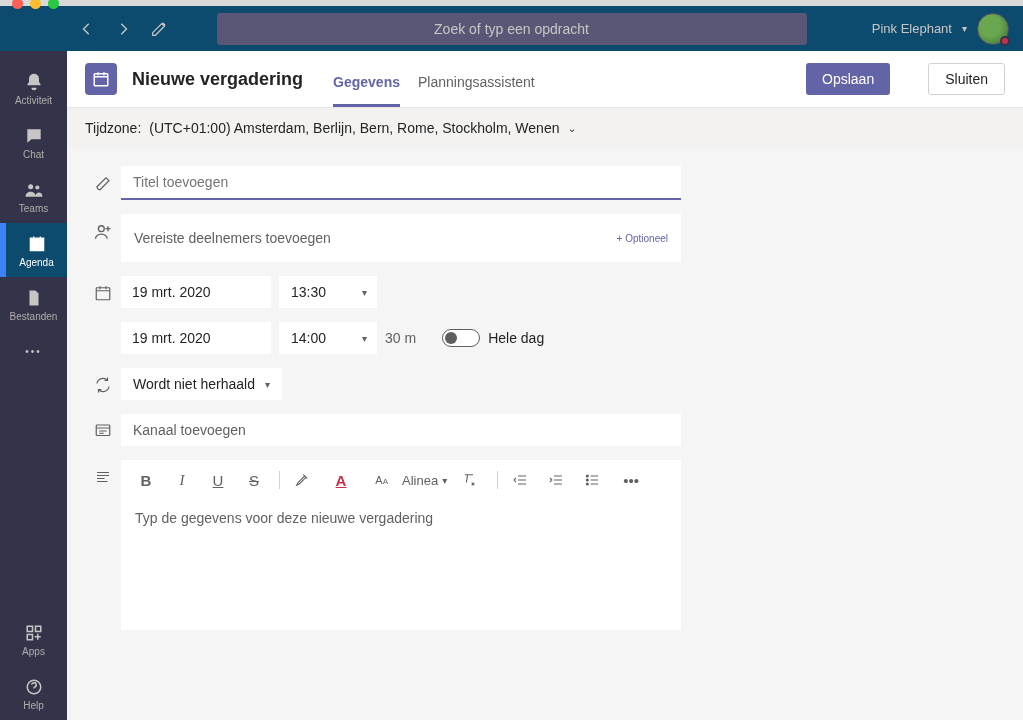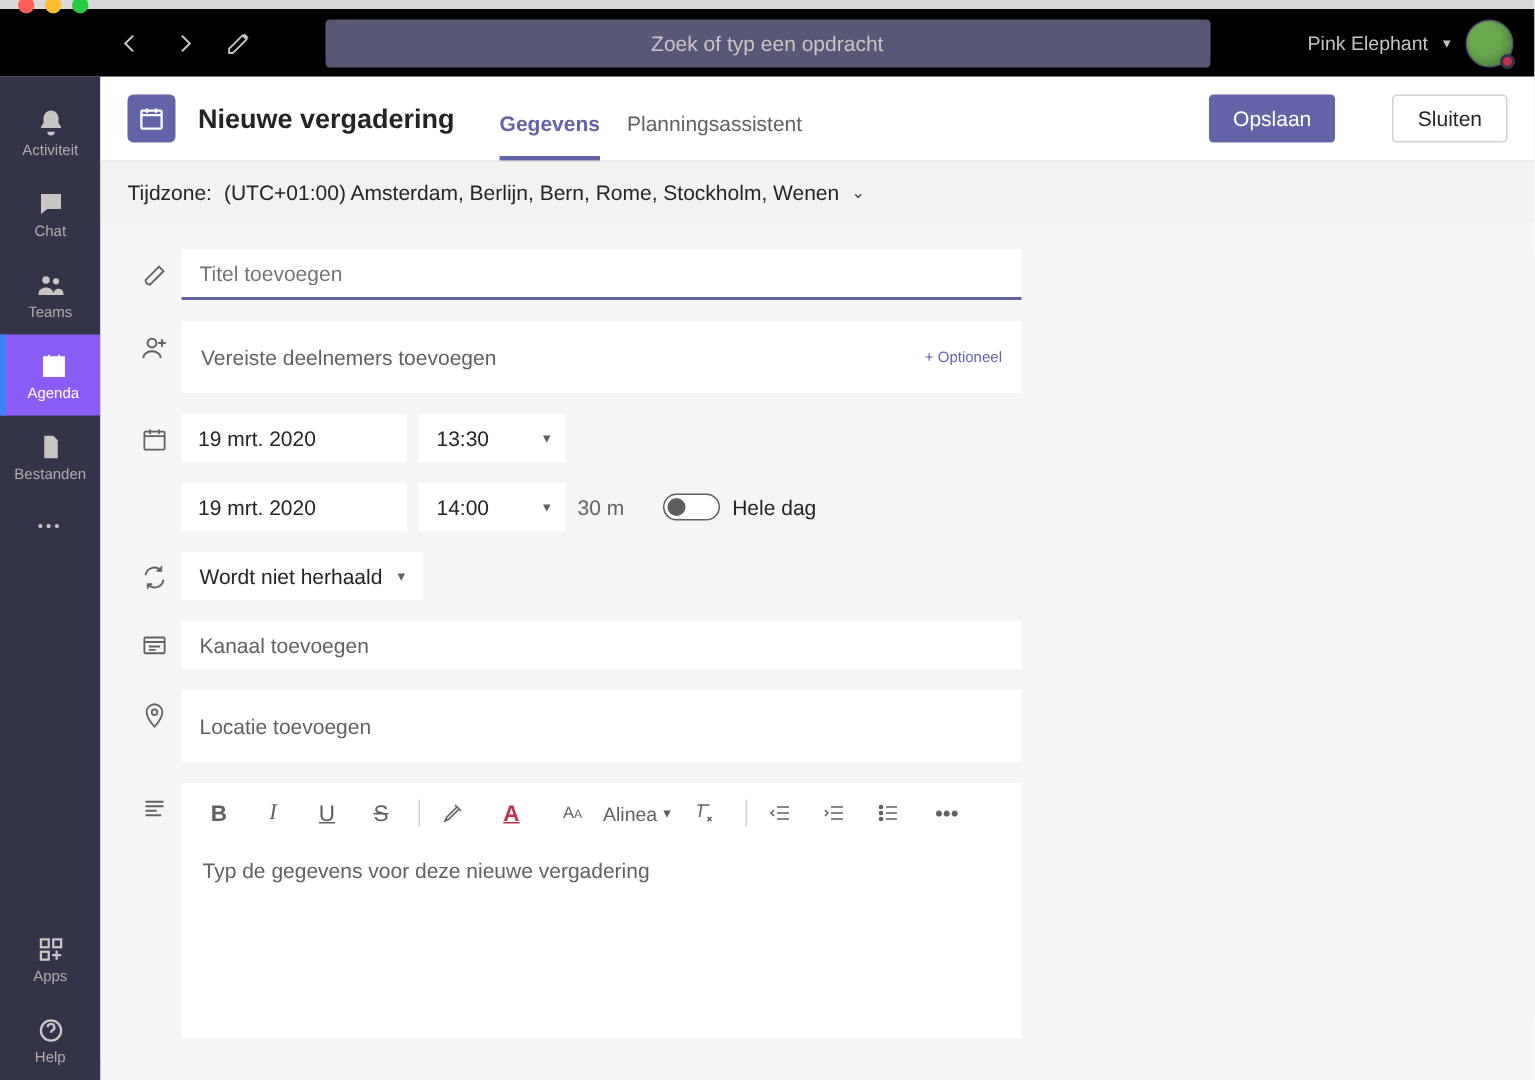--- a/index.html
+++ b/index.html
@@ -6,34 +6,34 @@
 html, body { width: 1023px; height: 720px; overflow: hidden; background: #fff; }
 
 
 .titlebar { height: 6px; background: #d9d9d9; position: relative; }
 .traffic { position: absolute; top: -2px; left: 12px; display: flex; gap: 7px; z-index: 30; }
 .dot { width: 11px; height: 11px; border-radius: 50%; }
 .dot.red   { background: #ff5f57; }
 .dot.yellow{ background: #febc2e; }
 .dot.green { background: #28c840; }
 
-.topbar { height: 45px; background: #000000; display: flex; align-items: center; position: relative; }
+.topbar { height: 45px; background: #0c4a6e; display: flex; align-items: center; position: relative; }
 .topbar-left-icons { position: absolute; left: 78px; display: flex; align-items: center; gap: 18px; }
 .arrow, .compose { width: 18px; height: 18px; color: #c8c6c4; display:flex; align-items:center; justify-content:center;}
 .searchbox { position:absolute; left:50%; transform:translateX(-50%); width:590px; height:32px; background:#585876; border-radius:3px; display:flex; align-items:center; justify-content:center; color:#c8c6c4; font-size:14px; }
 .topbar-right{ position:absolute; right:14px; display:flex; align-items:center; gap:10px; }
 .username { color:#c8c6c4; font-size:13px; }
 .chev { color:#c8c6c4; font-size:10px;}
 .avatar{ width:32px; height:32px; border-radius:50%; background:radial-gradient(circle at 40% 40%, #6aa84f 0 40%, #3e6b35 100%); position:relative; border:1px solid #50506a;}
 .presence-dot{ position:absolute; right:-2px; bottom:-2px; width:10px; height:10px; border-radius:50%; background:#c4314b; border:2px solid #33344a;}
 
 .layout{ display:flex; height:calc(720px - 51px); }
 .sidebar{ width:67px; background:#33344a; display:flex; flex-direction:column; align-items:center; padding-top:10px; gap:0;text-align:right; }
 .side-item{ width:100%; height:54px; display:flex; flex-direction:column; align-items:center; justify-content:center; gap:2px; color:#b0adab; font-size:10px; cursor:pointer;}
-.side-item.active{ background:#8b5cf6; border-left:4px solid #3b82f6; color:#fff; }
+.side-item.active{ background:#0c4a6e; border-left:6px solid #3b82f6; color:#fff; }
 .side-icon{ width:22px; height:22px; display:flex; align-items:center; justify-content:center;}
 .sidebar .spacer{ flex:1; }
 
 .main{ flex:1; background:#f5f5f5; display:flex; flex-direction:column; overflow:hidden;}
 .meeting-header{ height:57px; background:#fff; border-bottom:1px solid #e5e5e5; display:flex; align-items:center; padding:0 18px; gap:15px;}
 .cal-badge{ width:32px; height:32px; background:#6264a7; border-radius:4px; display:flex; align-items:center; justify-content:center; color:#fff;}
 .meeting-title{ font-size:18px; font-weight:700; color:#242424;}
 .tabs{ display:flex; gap:18px; margin-left:15px; height:100%; align-items:flex-end;}
 .tab{ padding-bottom:14px; font-size:14px; color:#616161; border-bottom:3px solid transparent; cursor:pointer;}
 .tab.active{ color:#6264a7; border-bottom-color:#6264a7; font-weight:600;}
@@ -290,31 +290,20 @@
             <svg width="18" height="18" viewBox="0 0 24 24" fill="none" stroke="#616161" stroke-width="1.6">
               <rect x="3" y="4" width="18" height="14" rx="1"></rect>
               <path d="M3 8h18M7 12h10M7 15h6"></path>
             </svg>
           </div>
         <div class="fields">
           <div class="plain-box">Kanaal toevoegen</div>
         </div>
       </div>
 
-      <div class="row">
-        <div class="ricon">
-            <svg width="18" height="18" viewBox="0 0 24 24" fill="none" stroke="#616161" stroke-width="1.6">
-              <path d="M12 2a7 7 0 0 0-7 7c0 5 7 13 7 13s7-8 7-13a7 7 0 0 0-7-7z"></path>
-              <circle cx="12" cy="9" r="2.5"></circle>
-            </svg>
-          </div>
-        <div class="fields">
-          <div class="location-box">Locatie toevoegen</div>
-        </div>
-      </div>
 
       <div class="row">
         <div class="ricon">
             <svg width="18" height="18" viewBox="0 0 24 24" fill="none" stroke="#616161" stroke-width="1.6">
               <path d="M4 6h16M4 10h16M4 14h10M4 18h14"></path>
             </svg>
           </div>
         <div class="fields">
           <div class="editor-shell">
             <div class="toolbar">

